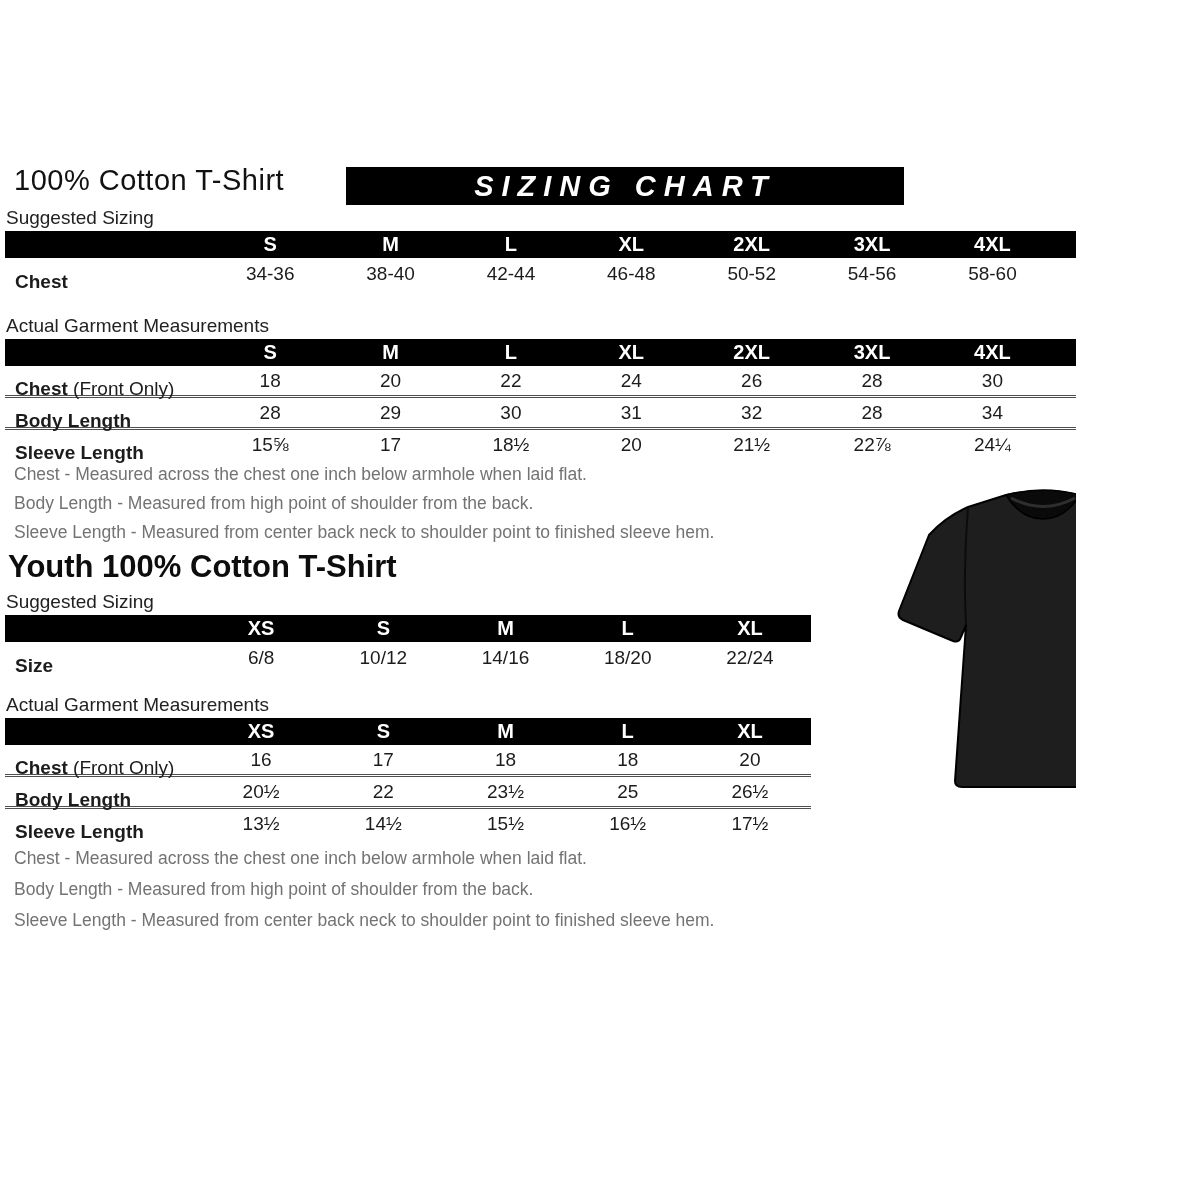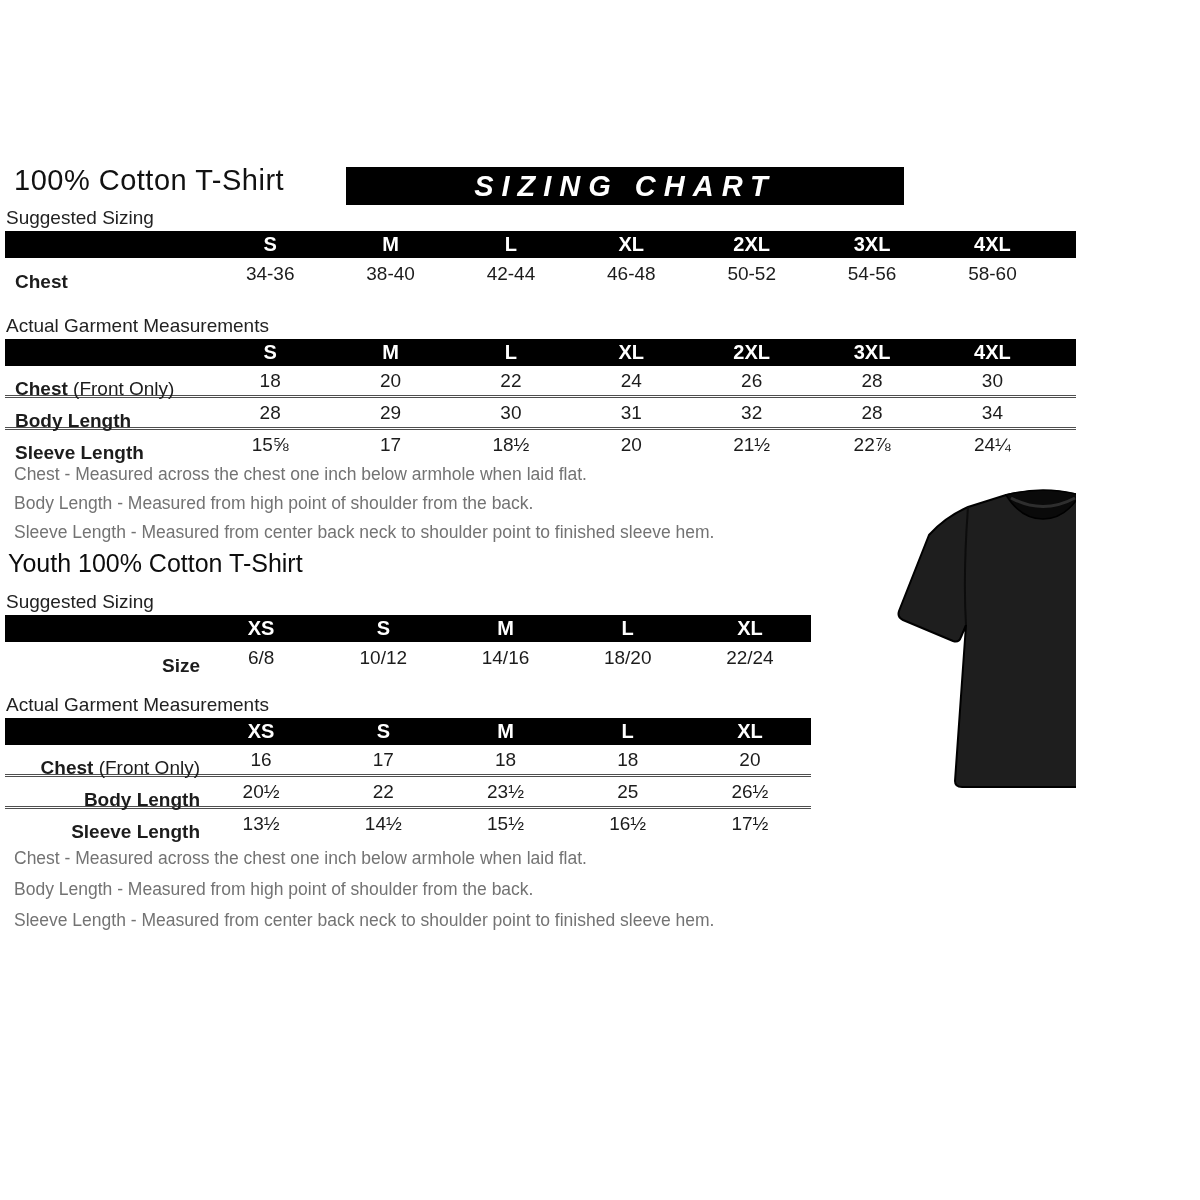--- a/index.html
+++ b/index.html
@@ -8,32 +8,32 @@
     font-family:"Liberation Sans", sans-serif; color:#1c1c1c; overflow:hidden;
   }
   .abs { position:absolute; }
 
   .main-title { font-size:29px; font-weight:400; color:#111; letter-spacing:0.5px; }
   .banner {
     background:#000; color:#fff; font-weight:bold; font-size:29px;
     letter-spacing:8px; text-align:center; line-height:38px; height:38px;font-style:italic;
   }
   .section-label { font-size:19px; color:#222; }
-  .bold-title { font-size:25px; font-weight:normal; color:#0d0d0d; }
+  .bold-title { font-size:31px; font-weight:bold; color:#0d0d0d; }
 
   .sizing-table { font-size:19px; }
   .thead {
     display:flex; align-items:center; background:#000; color:#fff;
     font-weight:bold; font-size:20px; height:27px;
   }
   .trow { display:flex; align-items:center; height:32px; }
   .trow.compact { height:29px; }
   .sep { border-top:3px double #4f4f4f; }
   .cell-label { width:205px; padding-left:10px; box-sizing:border-box; text-align:left;margin-top:16px; }
-  .youth-w .cell-label { width:195px;text-align:right; }
+  .youth-w .cell-label { width:195px; }
   .cell { flex:1; text-align:center; }
   .row-label-strong { font-weight:bold; }
   .row-label-suffix { font-weight:400; }
 
   .notes { font-size:17.5px; color:#737373; line-height:29px; }
   .notes div { white-space:nowrap; }
 </style>
 </head>
 <body>
 

